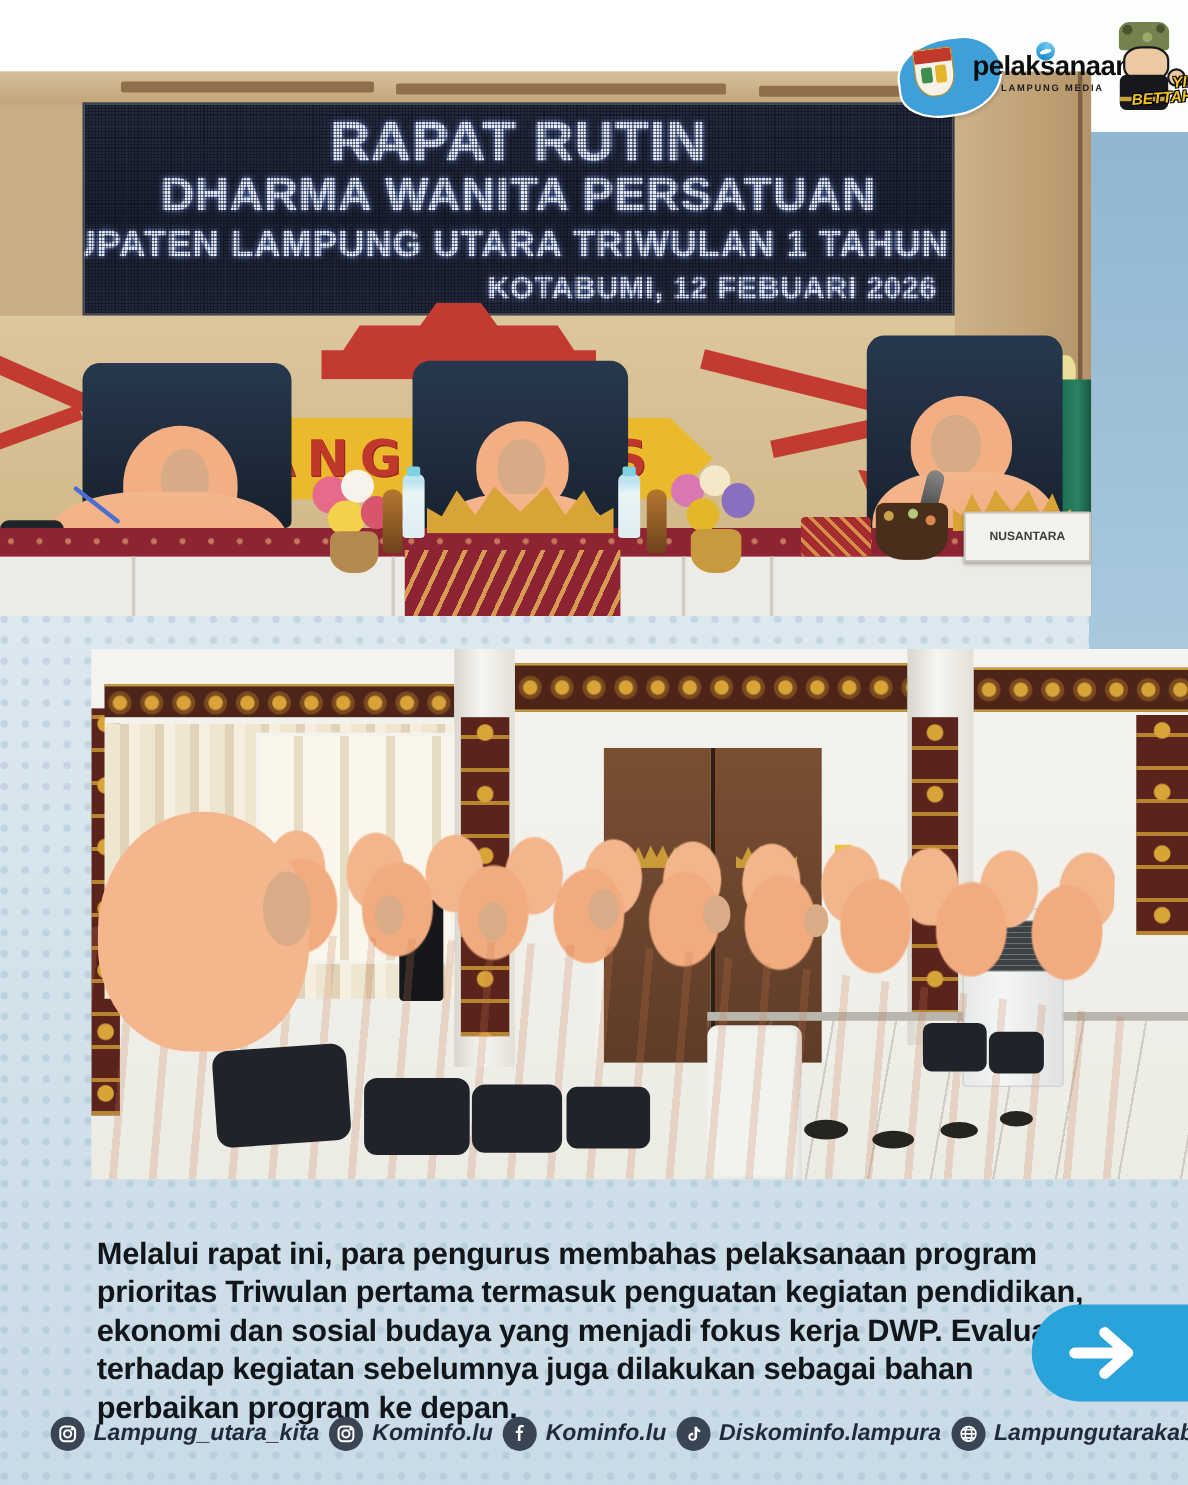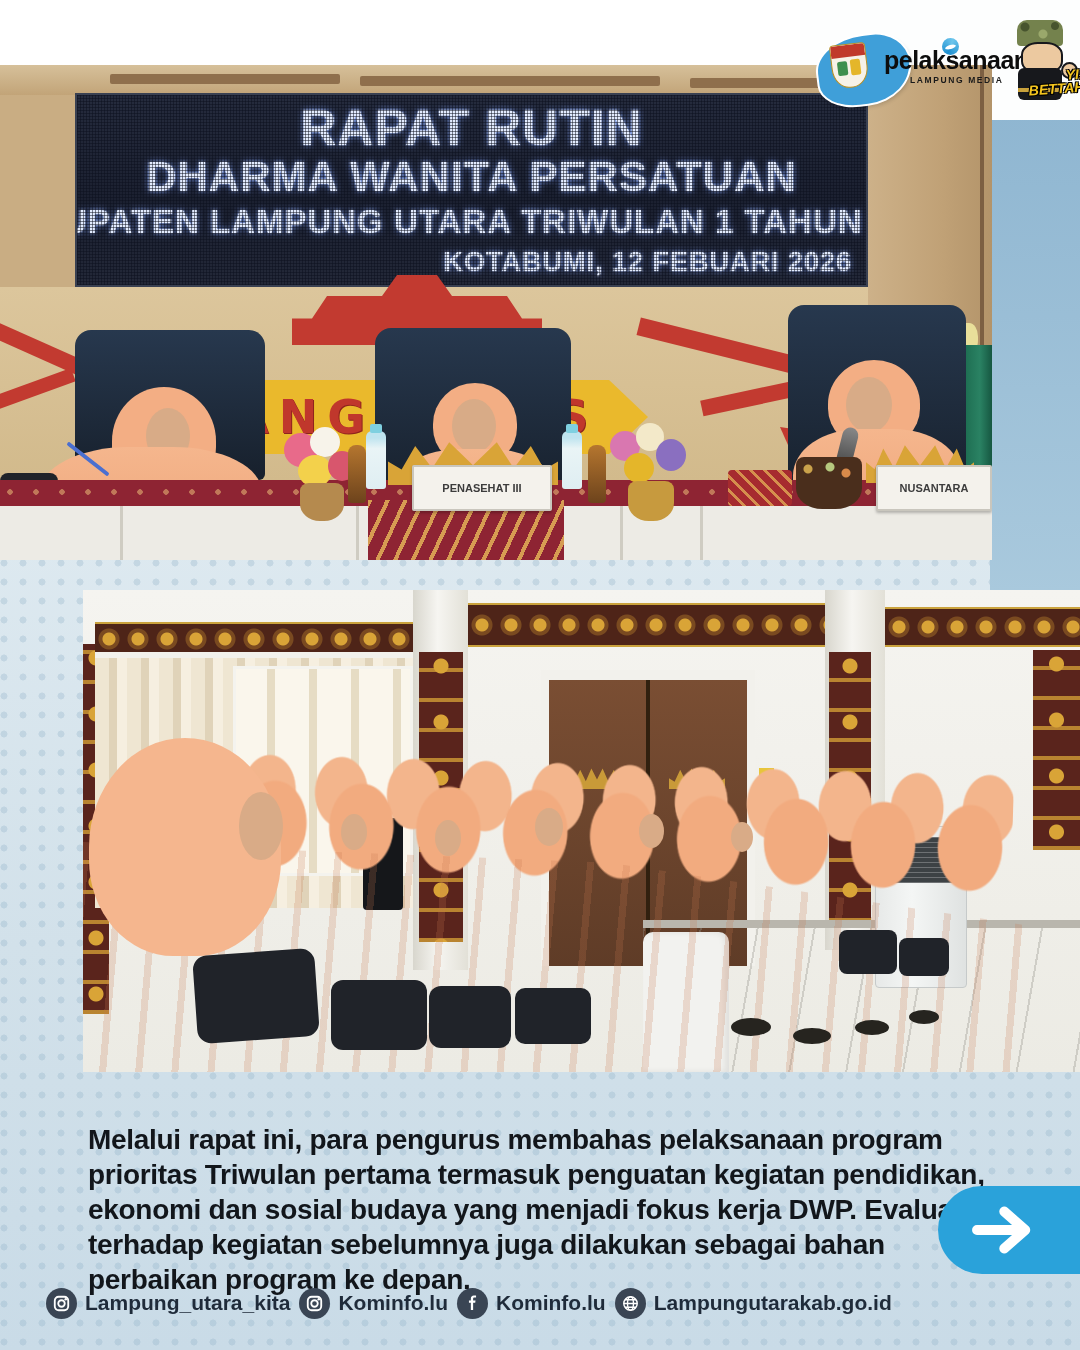--- a/index.html
+++ b/index.html
@@ -154,21 +154,21 @@
   .shoe{position:absolute;background:#26241f;border-radius:50%;}
 
   
   .caption{left:88px;top:1094px;width:905px;font-weight:bold;font-size:28px;line-height:35px;
     letter-spacing:-.3px;color:#12161b;z-index:3;}
 
   
   .social{left:46px;top:1286px;height:34px;display:flex;align-items:center;gap:9px;z-index:3;}
   .soc-item{display:flex;align-items:center;gap:8px;}
   .soc-ic{width:31px;height:31px;border-radius:50%;background:#3a4554;display:flex;align-items:center;justify-content:center;flex:0 0 auto;}
-  .soc-lbl{font-weight:bold;font-size:21px;color:#1f2b3a;white-space:nowrap;}
+  .soc-lbl{font-weight:bold;font-size:21px;color:#1f2b3a;white-space:nowrap;font-style:italic;}
 
   
   .pill{left:938px;top:1186px;width:160px;height:88px;background:#2aa2da;border-radius:44px 0 0 44px;
     display:flex;align-items:center;justify-content:flex-start;padding-left:32px;box-sizing:border-box;z-index:4;}
 
   
   .forum{left:862px;top:1266px;width:218px;height:84px;z-index:5;}
   .forum .pt{position:absolute;left:16px;top:0;font-weight:bold;font-size:17px;color:#e02629;letter-spacing:.5px;}
   .forum .big{position:absolute;left:0px;top:14px;font-family:"Liberation Serif",serif;font-weight:bold;font-size:52px;line-height:48px;
     letter-spacing:2px;color:#c13a44;transform:scaleX(1.12);transform-origin:left;
@@ -252,23 +252,20 @@
     <div class="bouquet" style="left:282px;top:362px;width:82px;height:96px;">
       <div class="bq" style="left:2px;top:6px;width:34px;height:34px;background:#e86a8a;"></div>
       <div class="bq" style="left:28px;top:0;width:30px;height:30px;background:#f7f3ea;"></div>
       <div class="bq" style="left:16px;top:28px;width:34px;height:32px;background:#f3d14b;"></div>
       <div class="bq" style="left:46px;top:24px;width:28px;height:30px;background:#d8566d;"></div>
       <div class="pot" style="left:18px;top:56px;width:44px;height:38px;background:#b58a4e;"></div>
     </div>
     <div class="micstand" style="left:348px;top:380px;"></div>
     <div class="bottle" style="left:366px;top:366px;"></div>
     <div class="siger" style="left:388px;top:368px;width:170px;height:52px;"></div>
-    <div class="plate" style="left:412px;top:400px;width:136px;height:42px;font-size:11px;">
-      <span>PENASEHAT III</span>
-    </div>
     <div class="bottle" style="left:562px;top:366px;"></div>
     <div class="micstand" style="left:588px;top:380px;"></div>
     <div class="bouquet" style="left:606px;top:358px;width:88px;height:100px;">
       <div class="bq" style="left:4px;top:8px;width:30px;height:30px;background:#d977b0;"></div>
       <div class="bq" style="left:30px;top:0;width:28px;height:28px;background:#f3e9c9;"></div>
       <div class="bq" style="left:50px;top:16px;width:30px;height:32px;background:#8a6fc0;"></div>
       <div class="bq" style="left:18px;top:30px;width:30px;height:30px;background:#e4b62a;"></div>
       <div class="pot" style="left:22px;top:58px;width:46px;height:40px;background:#c79a3e;"></div>
     </div>
     <div class="tissue"></div>
@@ -357,20 +354,28 @@
       <span class="soc-ic">
         <svg width="17" height="17" viewBox="0 0 24 24">
             <path d="M14.5 4h3V0.8h-3.4c-3 0-4.6 2-4.6 4.8v3H6.6v3.3h2.9V23h3.5V11.9h3.2l.5-3.3h-3.7v-2.4c0-1.3.5-2.2 1.5-2.2z" fill="#fff" transform="scale(0.92) translate(1,0)"></path>
           </svg>
       </span>
       <span class="soc-lbl">Kominfo.lu</span>
     </div>
     <div class="soc-item">
       <span class="soc-ic">
         <svg width="17" height="17" viewBox="0 0 24 24">
+            <path d="M16.6 3c.4 2.1 1.8 3.6 4 3.9v3.1c-1.5 0-2.9-.5-4-1.3v6.3c0 3.8-2.6 6-5.8 6-3 0-5.5-2.3-5.5-5.3 0-3.4 3-5.6 6.3-5V14c-.4-.1-.8-.2-1.2-.2-1.4 0-2.5 1.1-2.5 2.4 0 1.4 1.1 2.4 2.6 2.4 1.6 0 2.8-1.2 2.8-3.2V3h3.3z" fill="#fff"></path>
+          </svg>
+      </span>
+      <span class="soc-lbl">Diskominfo.lampura</span>
+    </div>
+    <div class="soc-item">
+      <span class="soc-ic">
+        <svg width="17" height="17" viewBox="0 0 24 24">
             <circle cx="12" cy="12" r="9.5" fill="none" stroke="#fff" stroke-width="2"></circle>
             <ellipse cx="12" cy="12" rx="4.2" ry="9.5" fill="none" stroke="#fff" stroke-width="2"></ellipse>
             <path d="M2.5 12h19M4 6.8h16M4 17.2h16" stroke="#fff" stroke-width="2" fill="none"></path>
           </svg>
       </span>
       <span class="soc-lbl">Lampungutarakab.go.id</span>
     </div>
   </div>
 
   <div class="abs pill">

